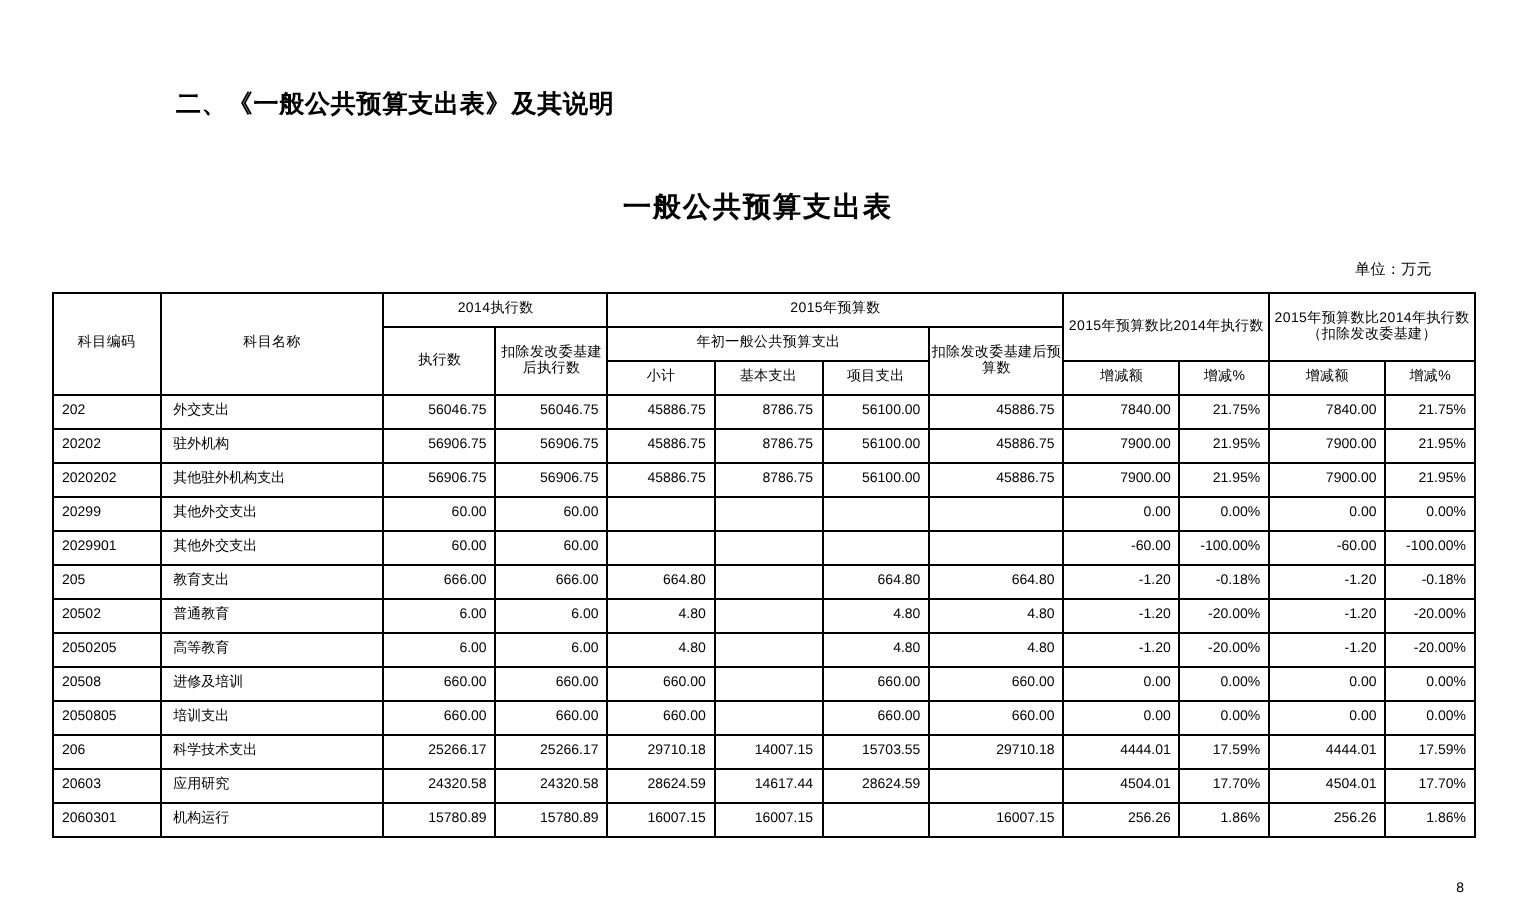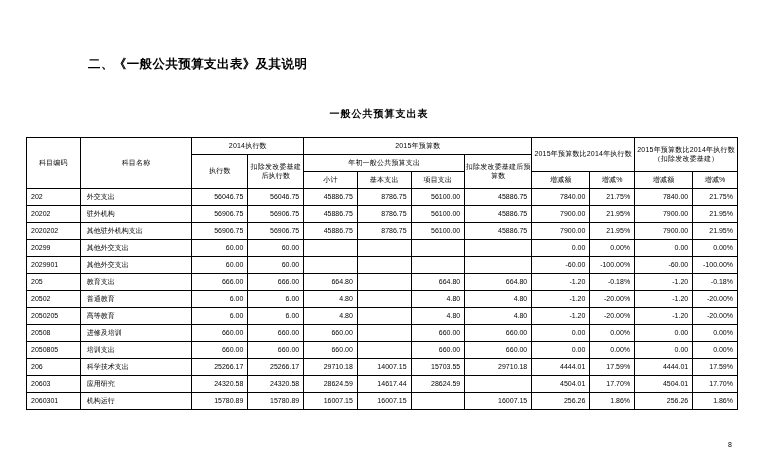--- a/index.html
+++ b/index.html
@@ -19,27 +19,27 @@
     position: relative;
     width: 758px;
     height: 460px;
     box-sizing: border-box;
     padding: 0 24px;
   }
   .section-heading {
     font-size: 12.5px;
     font-weight: bold;
     margin: 0;
-    padding-top: 56px;
+    padding-top: 44px;
     padding-left: 64px;
     letter-spacing: 0.4px;
   }
   .doc-title {
     text-align: center;
-    font-size: 10px;
+    font-size: 14px;
     font-weight: bold;
     margin: 0;
     padding-top: 34px;
     letter-spacing: 1px;
   }
   .meta-block {
     margin-top: 16px;
     padding-right: 18px;
     text-align: right;
     font-size: 7.5px;
@@ -98,20 +98,21 @@
 </head>
 <body>
 
 <div class="page">
 
   <h2 class="section-heading">二、《一般公共预算支出表》及其说明</h2>
 
   <h1 class="doc-title">一般公共预算支出表</h1>
 
   <div class="meta-block">
+    <div>单位：万元</div>
   </div>
 
   <table class="budget">
     <colgroup>
       <col style="width:48px">
       <col style="width:100px">
       <col style="width:50px">
       <col style="width:50px">
       <col style="width:48px">
       <col style="width:48px">

